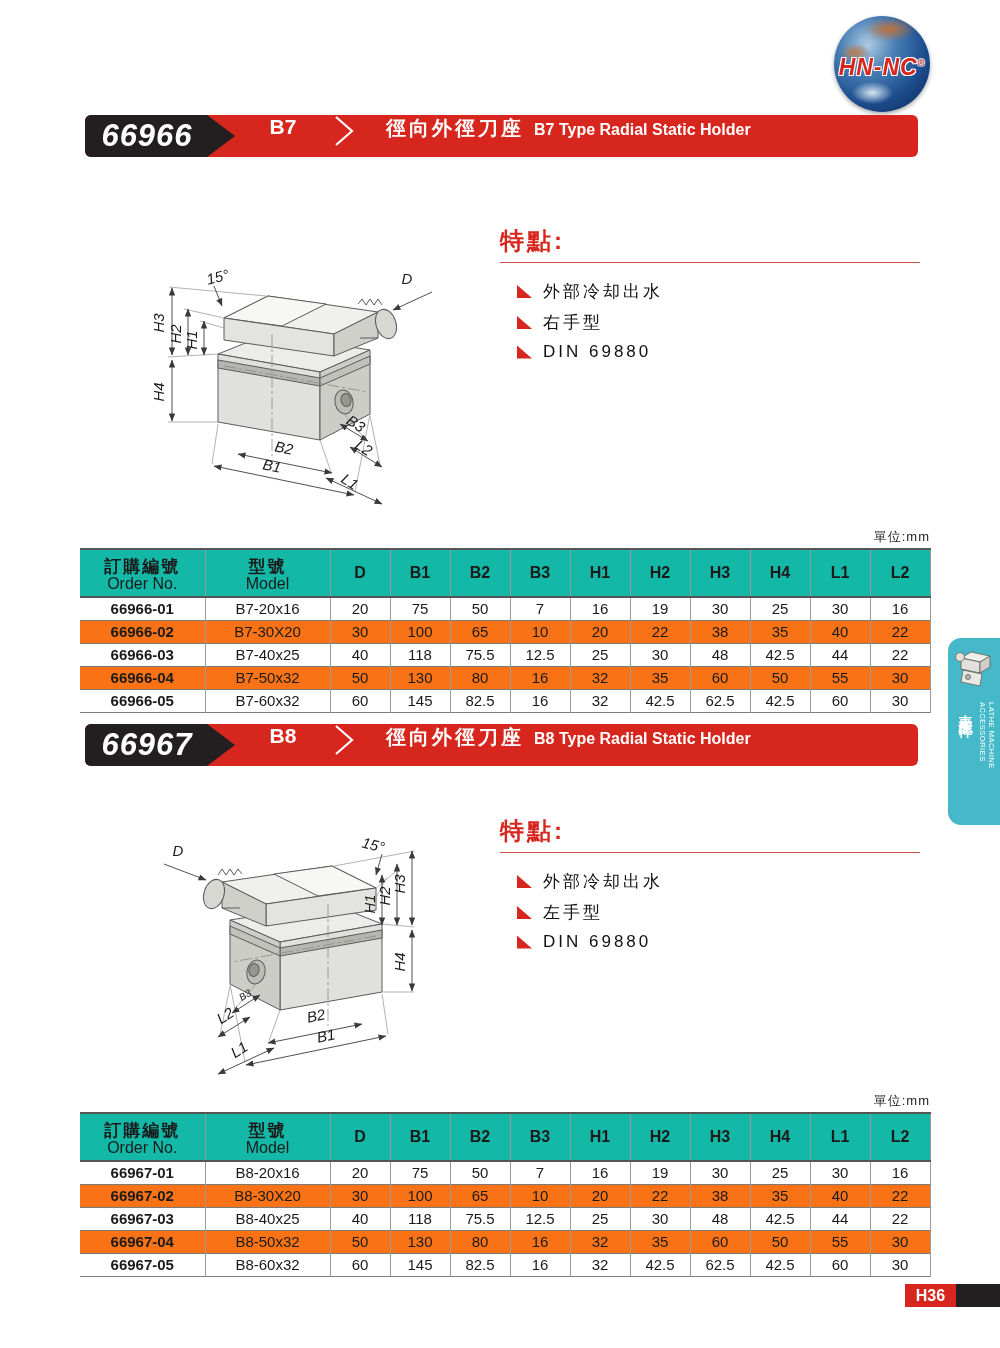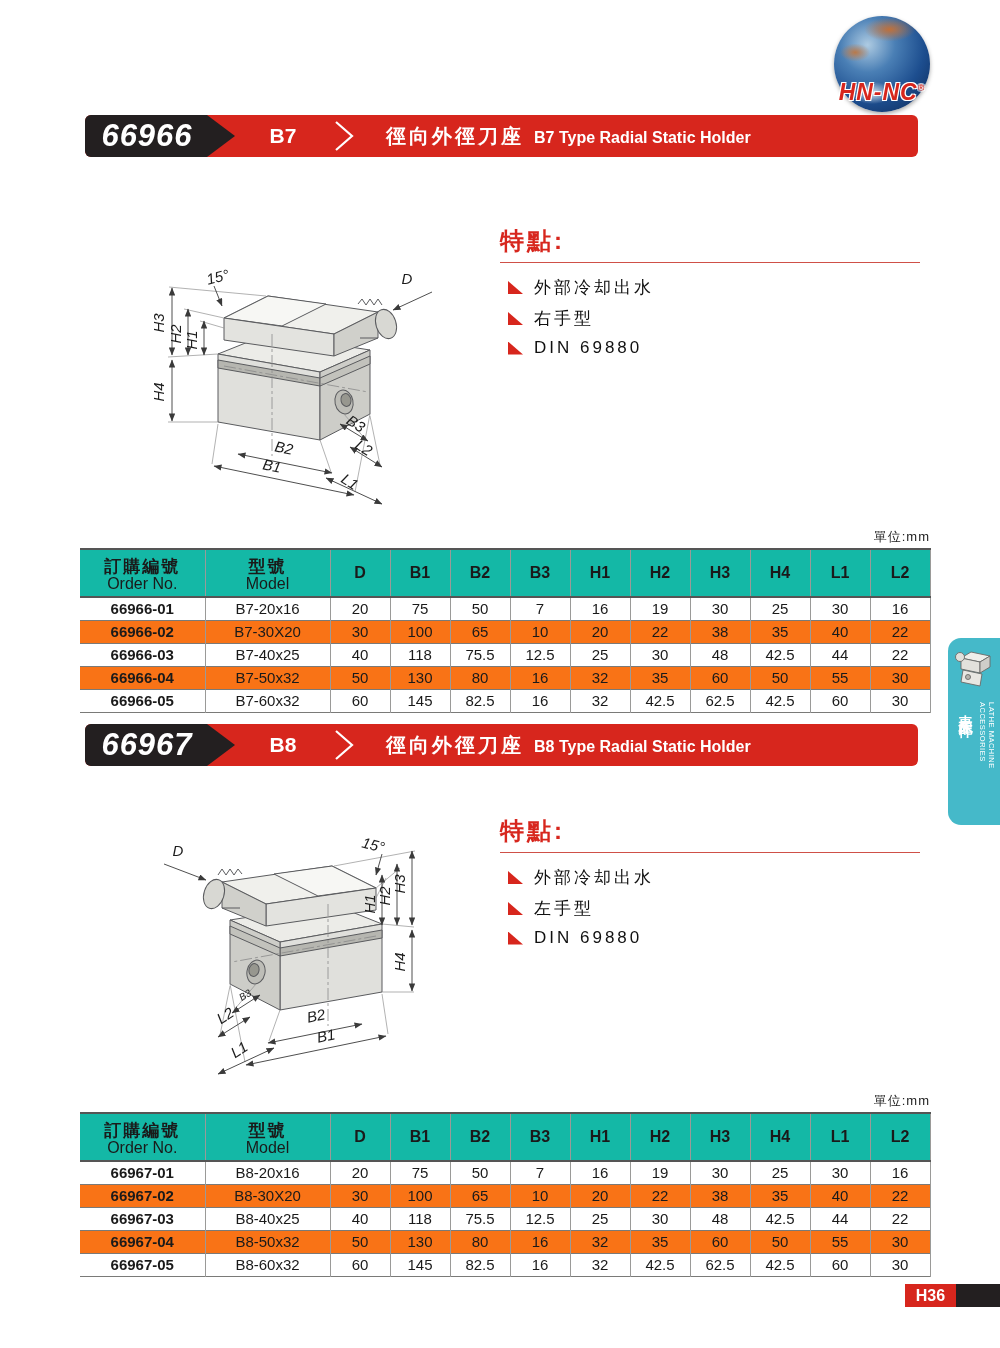--- a/index.html
+++ b/index.html
@@ -10,41 +10,41 @@
   .logo{position:absolute;left:826px;top:14px;width:112px;height:100px;}
   .globe{position:absolute;left:8px;top:2px;width:96px;height:96px;border-radius:50%;
          background:
            radial-gradient(ellipse 34px 16px at 58% 14%, #c0703a 0%, rgba(192,112,58,0) 75%),
            radial-gradient(ellipse 20px 12px at 22% 38%, #b9794a 0%, rgba(185,121,74,0) 75%),
            radial-gradient(ellipse 26px 14px at 40% 80%, #d8e6ef 0%, rgba(216,230,239,0) 80%),
            radial-gradient(circle at 35% 30%, #aecbe2 0%, #4a7fb5 30%, #1d4e8f 62%, #0a2552 100%);
          box-shadow:0 2px 4px rgba(0,0,0,.35);}
   .logo-text{position:absolute;left:0;top:40px;width:100%;text-align:center;
              color:#d7261d;font-weight:bold;font-style:italic;font-size:23px;letter-spacing:1px;
-             text-shadow:-1px -1px 0 #fff,1px -1px 0 #fff,-1px 1px 0 #fff,1px 1px 0 #fff;margin-top:25px;}
+             text-shadow:-1px -1px 0 #fff,1px -1px 0 #fff,-1px 1px 0 #fff,1px 1px 0 #fff;}
   .logo-reg{font-size:9px;font-style:normal;vertical-align:super;}
 
   
   .banner{position:absolute;left:85px;width:833px;height:42px;background:#d7261d;border-radius:6px;
-          display:flex;align-items:center;}
+          display:flex;}
   .order-chip{flex:0 0 150px;height:42px;background:#231f20;color:#fff;
               clip-path:polygon(0 0,122px 0,150px 21px,122px 42px,0 42px);
               display:flex;align-items:center;justify-content:center;padding-right:26px;box-sizing:border-box;
               font-size:31px;font-weight:bold;font-style:italic;letter-spacing:1px;border-radius:6px 0 0 6px;}
   .type-code{flex:0 0 96px;text-align:center;color:#fff;font-size:21px;font-weight:bold;}
   .chev{flex:0 0 26px;height:32px;margin-right:12px;}
   .banner-titles{display:flex;align-items:baseline;gap:10px;color:#fff;white-space:nowrap;}
   .title-zh{font-size:20px;font-weight:bold;letter-spacing:3px;margin-left:17px;}
   .title-en{font-size:16px;font-weight:bold;}
 
   
   .features{position:absolute;left:500px;width:420px;}
   .features-title{color:#d7261d;font-size:24px;font-weight:bold;letter-spacing:3px;margin:0;}
   .features-rule{border-bottom:1px solid #cf5048;margin-top:5px;margin-bottom:13px;}
-  .features ul{list-style:none;margin:8px;padding:0;}
+  .features ul{list-style:none;margin:17px;padding:0;}
   .features li{display:flex;align-items:center;font-size:17px;letter-spacing:3px;margin-bottom:8px;color:#111;}
   .tri{flex:0 0 15px;width:15px;height:13px;background:#d7261d;margin-right:11px;
        clip-path:polygon(0 0,0 100%,100% 100%);}
 
   
   .drawing{position:absolute;width:360px;height:260px;}
   .drawing text{font-family:"Liberation Sans",sans-serif;font-style:italic;font-size:15px;fill:#1c1c1c;}
   .drawing .sm{font-size:10px;}
 
   

